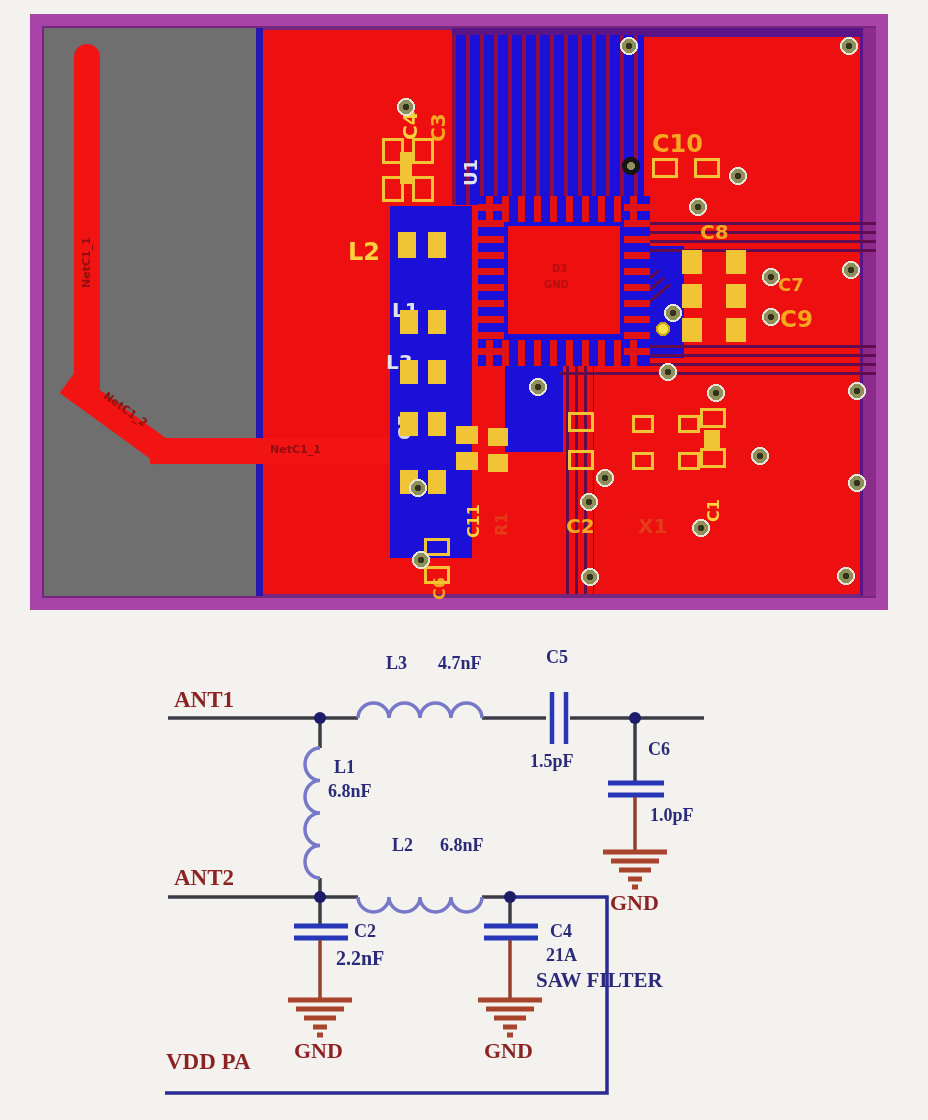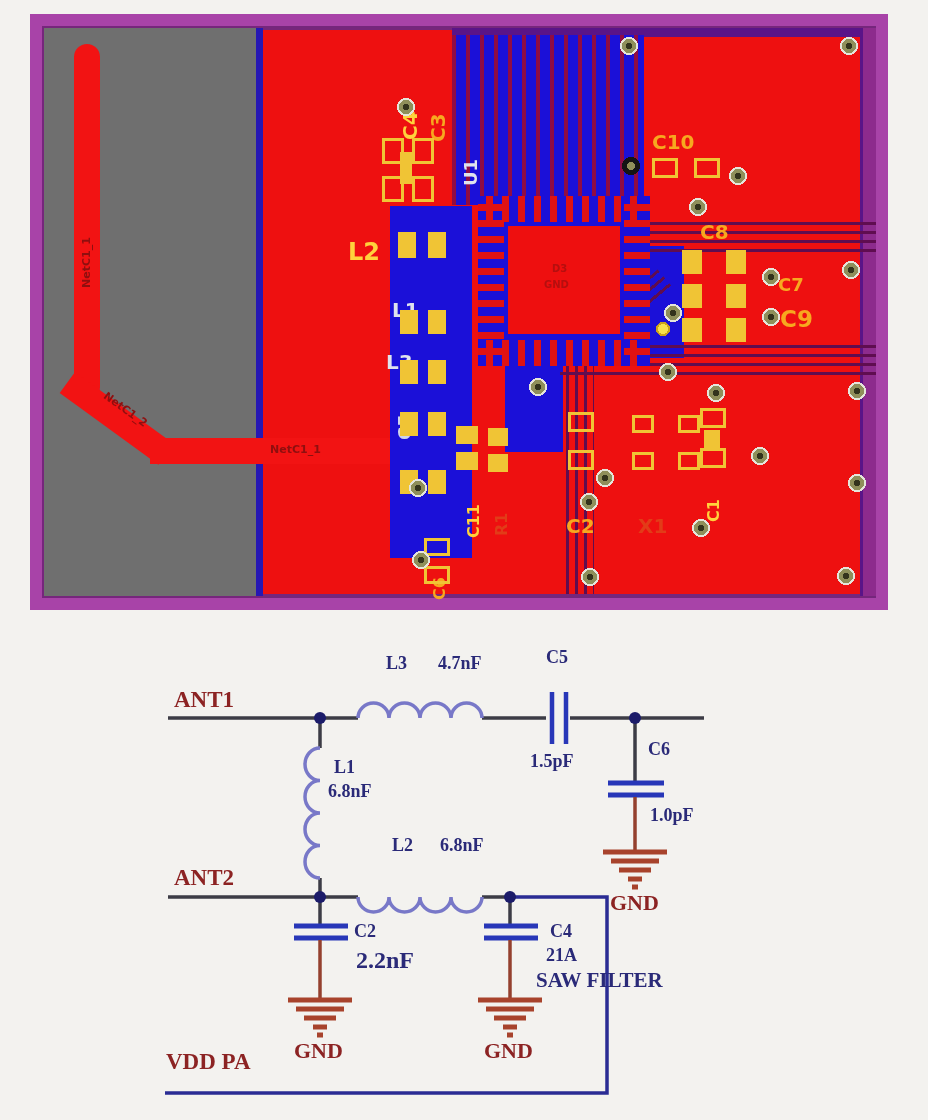--- a/index.html
+++ b/index.html
@@ -73,21 +73,21 @@
       </div>
     </div>
 
     <div class="lbl ylw rot" style="left:358px;top:114px;font-size:20px;">C4</div>
     <div class="lbl org rot" style="left:386px;top:116px;font-size:20px;">C3</div>
     <div class="lbl wht rot" style="left:420px;top:160px;font-size:18px;">U1</div>
     <div class="lbl ylw" style="left:306px;top:214px;font-size:24px;">L2</div>
     <div class="lbl wht" style="left:350px;top:274px;font-size:20px;">L1</div>
     <div class="lbl wht" style="left:344px;top:326px;font-size:20px;">L3</div>
     <div class="lbl wht rot" style="left:354px;top:414px;font-size:18px;color:#cfd4ea;">C5</div>
-    <div class="lbl org" style="left:610px;top:106px;font-size:20px;">C10</div>
+    <div class="lbl org" style="left:610px;top:106px;font-size:24px;">C10</div>
     <div class="lbl org" style="left:658px;top:196px;font-size:20px;">C8</div>
     <div class="lbl org" style="left:736px;top:250px;font-size:18px;">C7</div>
     <div class="lbl org" style="left:738px;top:282px;font-size:23px;">C9</div>
     <div class="lbl ylw rot" style="left:424px;top:512px;font-size:16px;">C11</div>
     <div class="lbl rdl rot" style="left:452px;top:510px;font-size:16px;">R1</div>
     <div class="lbl org" style="left:524px;top:490px;font-size:20px;">C2</div>
     <div class="lbl rdl" style="left:596px;top:490px;font-size:20px;">X1</div>
     <div class="lbl ylw rot" style="left:664px;top:496px;font-size:16px;">C1</div>
     <div class="lbl org rot" style="left:390px;top:574px;font-size:16px;">C6</div>
 
@@ -198,21 +198,21 @@
   <div class="sch-lbl" style="left:438px;top:654px;font-size:18px;text-align:right;">4.7nF</div>
   <div class="sch-lbl" style="left:546px;top:648px;font-size:18px;">C5</div>
   <div class="sch-lbl" style="left:530px;top:752px;font-size:18px;">1.5pF</div>
   <div class="sch-lbl" style="left:648px;top:740px;font-size:18px;">C6</div>
   <div class="sch-lbl" style="left:650px;top:806px;font-size:18px;">1.0pF</div>
   <div class="sch-lbl" style="left:334px;top:758px;font-size:18px;">L1</div>
   <div class="sch-lbl" style="left:328px;top:782px;font-size:18px;">6.8nF</div>
   <div class="sch-lbl" style="left:392px;top:836px;font-size:18px;">L2</div>
   <div class="sch-lbl" style="left:440px;top:836px;font-size:18px;">6.8nF</div>
   <div class="sch-lbl" style="left:354px;top:922px;font-size:18px;">C2</div>
-  <div class="sch-lbl" style="left:356px;top:948px;font-size:24px;">2.2nF</div>
+  <div class="sch-lbl" style="left:336px;top:948px;font-size:20px;">2.2nF</div>
   <div class="sch-lbl" style="left:550px;top:922px;font-size:18px;">C4</div>
   <div class="sch-lbl" style="left:546px;top:946px;font-size:18px;">21A</div>
   <div class="sch-lbl" style="left:536px;top:970px;font-size:21px;">SAW FILTER</div>
 
   <div class="sch-lbl maroon" style="left:610px;top:892px;font-size:22px;">GND</div>
   <div class="sch-lbl maroon" style="left:294px;top:1040px;font-size:22px;">GND</div>
   <div class="sch-lbl maroon" style="left:484px;top:1040px;font-size:22px;">GND</div>
 
 </div>
 

